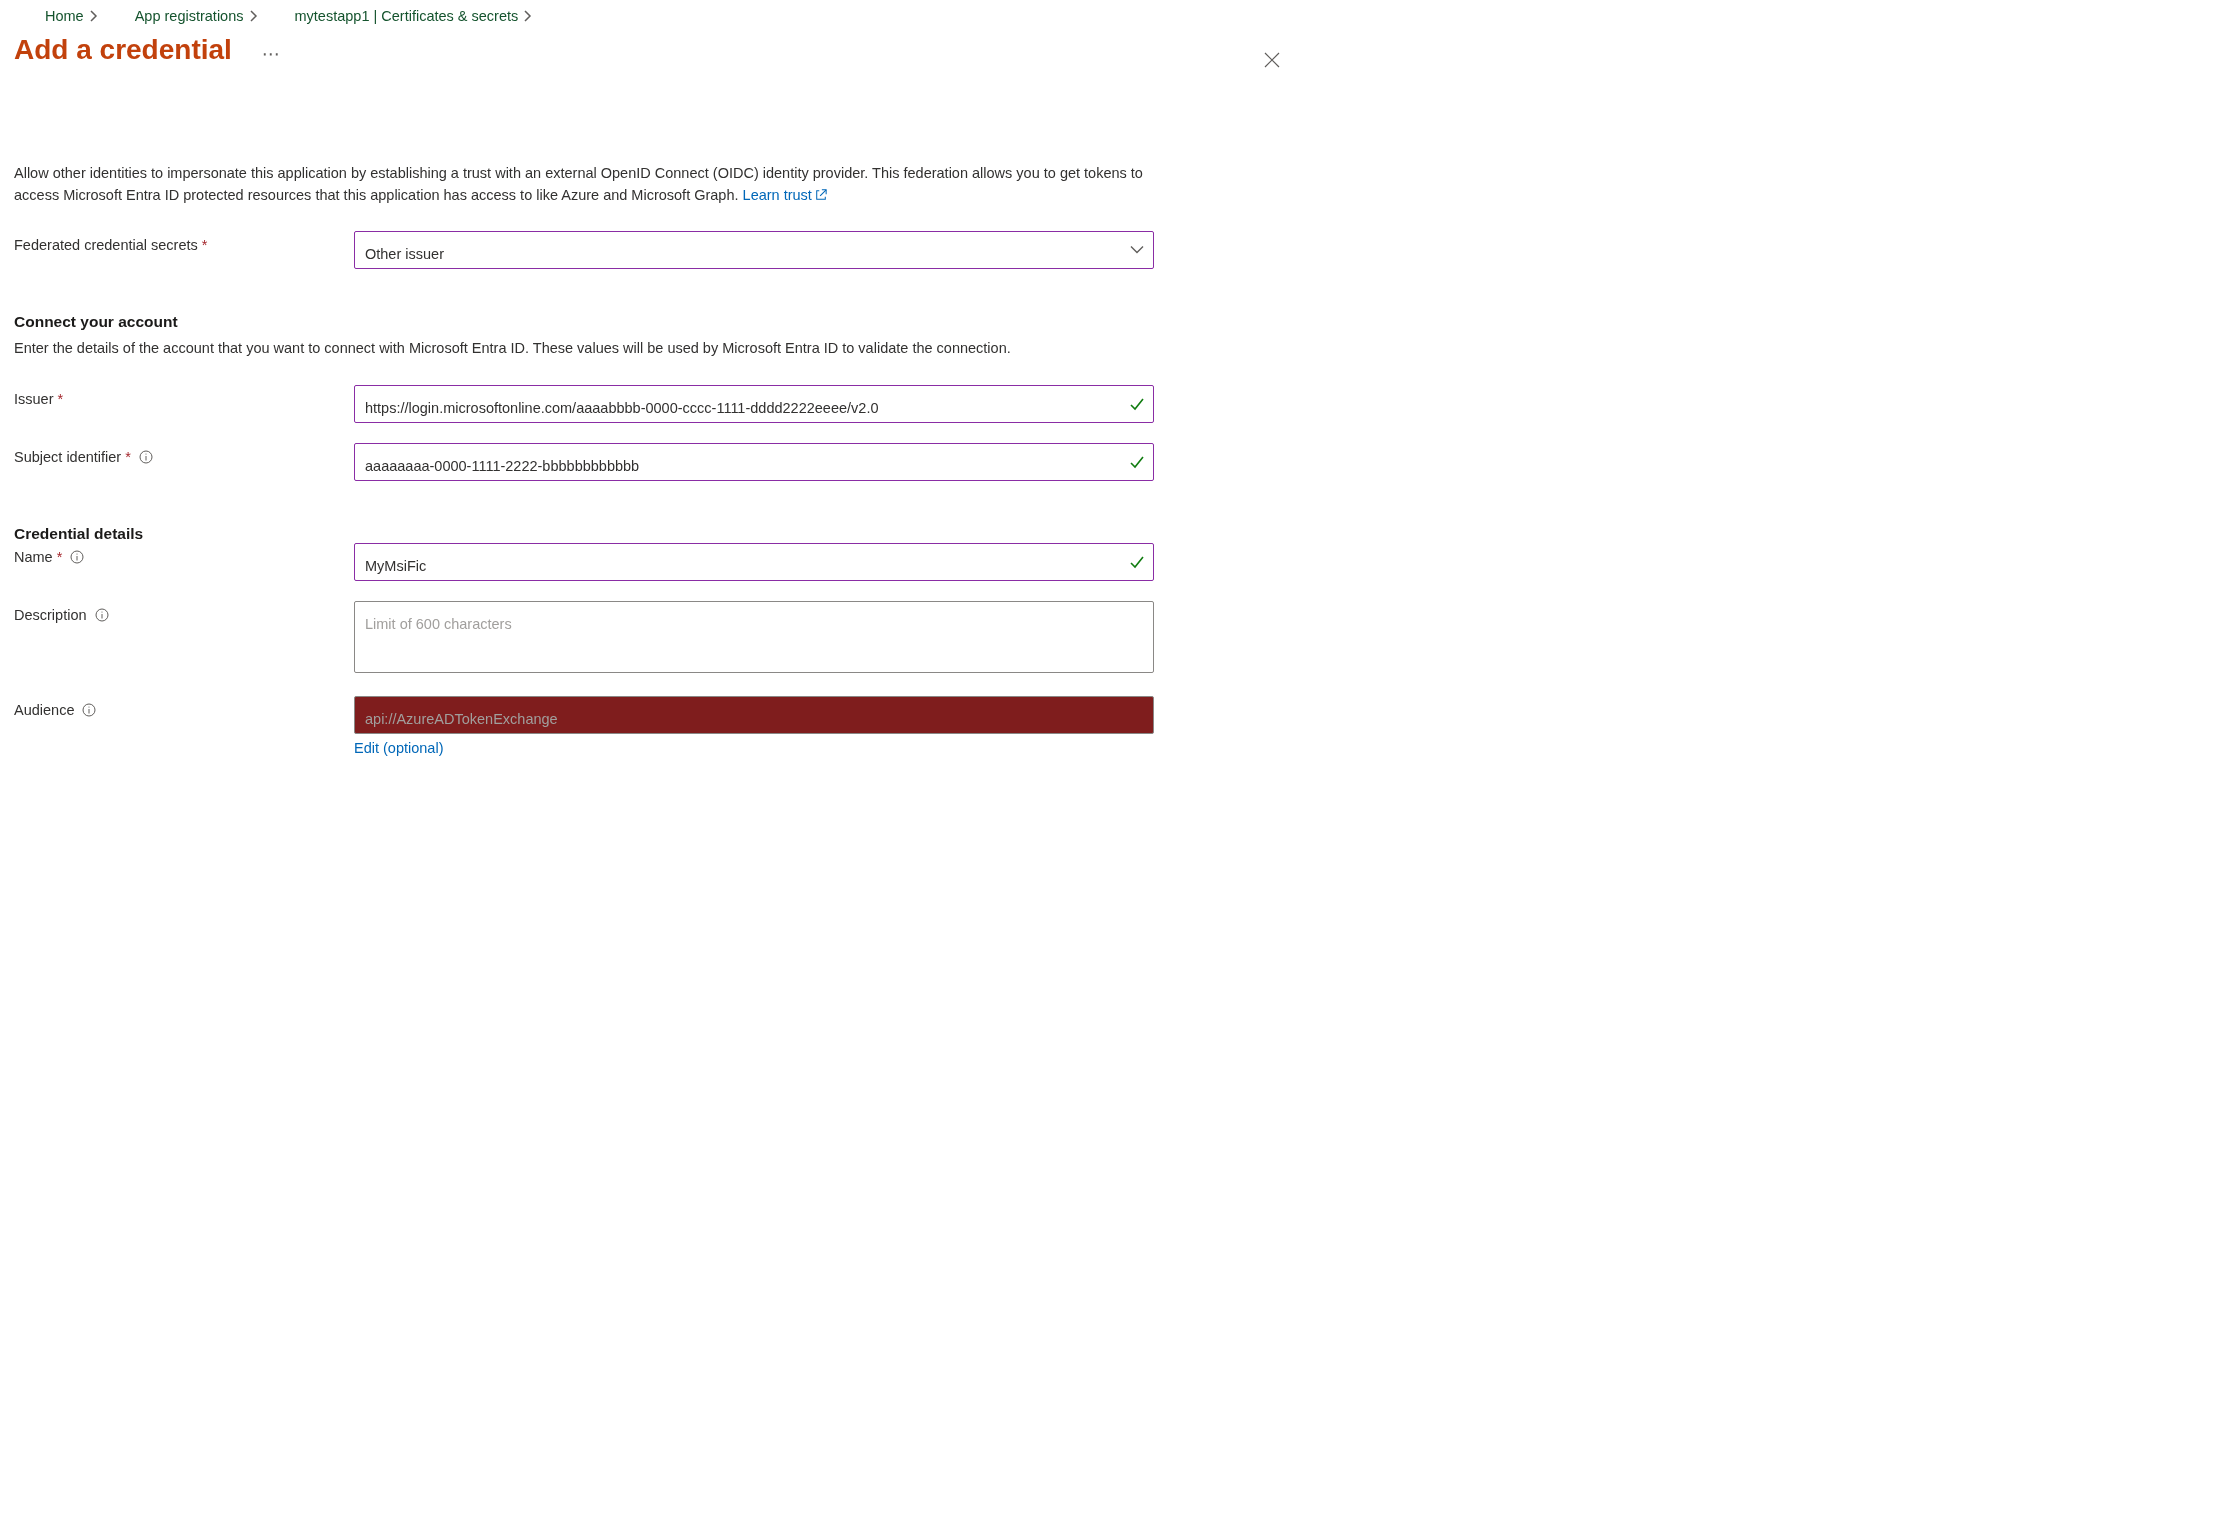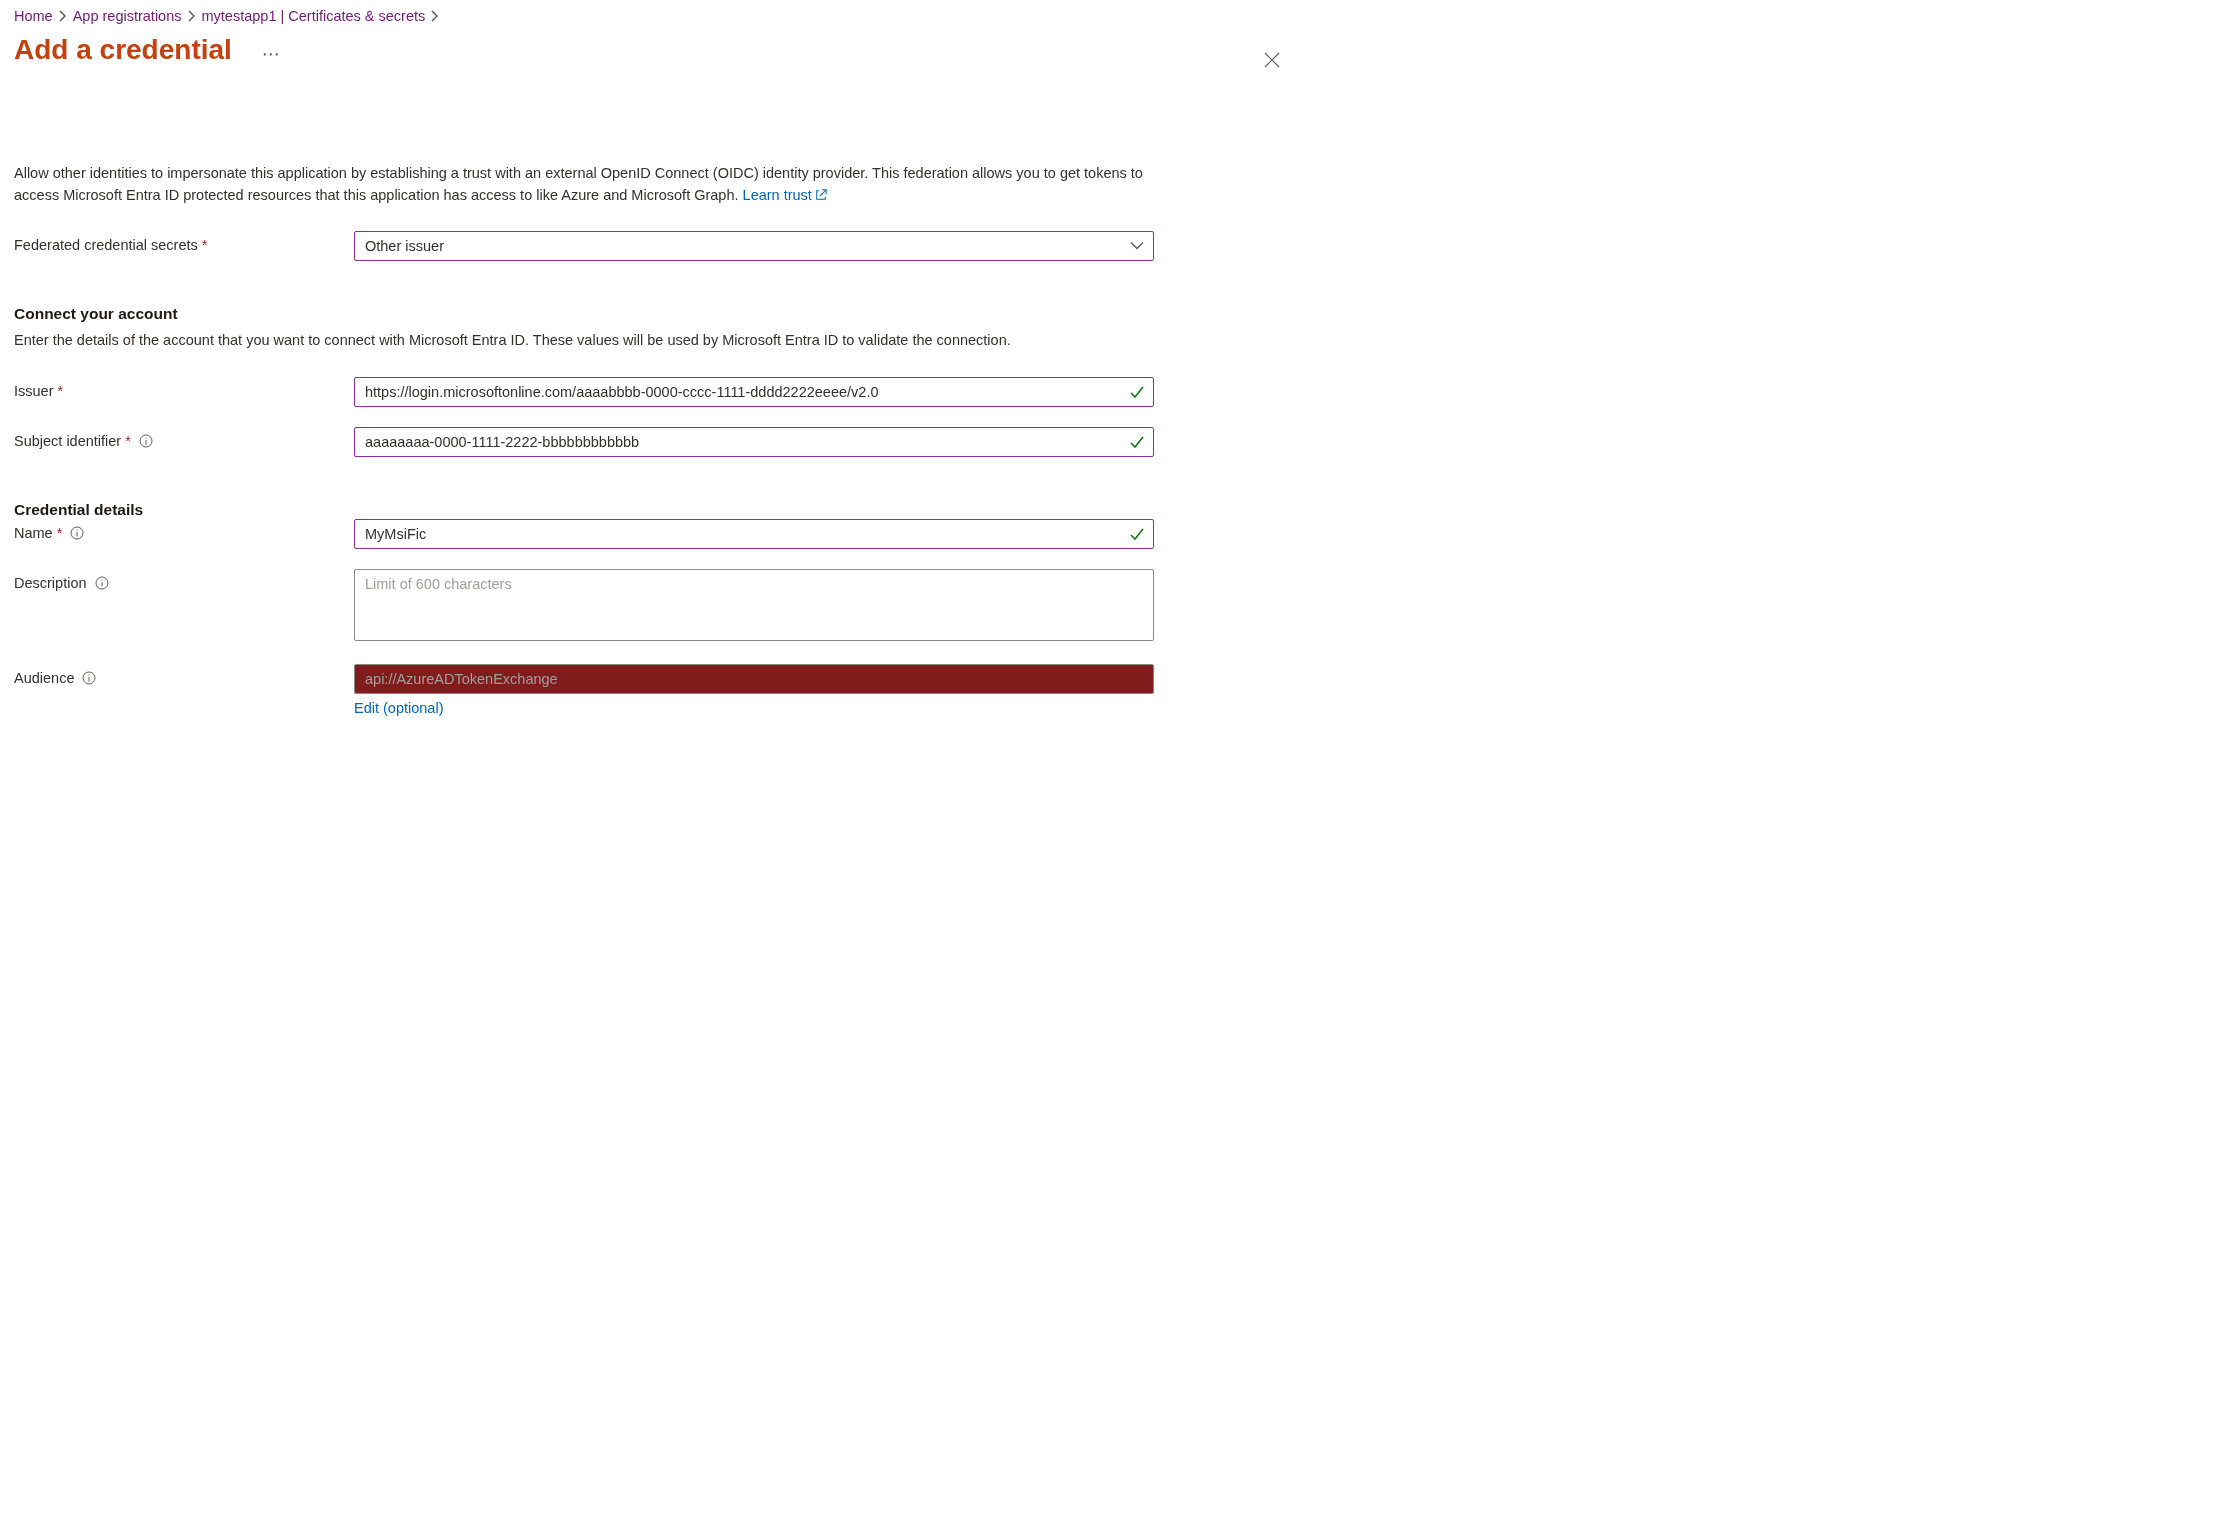--- a/index.html
+++ b/index.html
@@ -16,23 +16,24 @@
   }
   
   .breadcrumb {
     display: flex;
     align-items: center;
     flex-wrap: wrap;
     gap: 6px;
     font-size: 14.5px;
   }
   .breadcrumb a {
-    color: #701a75;
+    color: #14532d;
     text-decoration: none;
     cursor: pointer;
+    margin-left: 31px;
   }
   .chev {
     color: #605e5c;
     font-size: 11px;
     display: inline-flex;
     align-items: center;
   }
   .chev svg { width: 8px; height: 12px; }
   
   .title-row {
@@ -113,21 +114,21 @@
   .info-icon svg { width: 14px; height: 14px; }
   .field-col {
     flex: 1 1 auto;
     max-width: 800px;
     position: relative;
   }
   .select-field, .text-field, .textarea-field, .readonly-field {
     width: 100%;
     font-family: inherit;
     font-size: 14.5px;
-    padding: 6px 34px 6px 10px;
+    padding: 14px 34px 6px 10px;
     border: 1px solid #605e5c;
     border-radius: 2px;
     background: #fff;
     color: #323130;
     outline: none;
   }
   .select-field.purple, .text-field.purple, .textarea-field.purple {
     border-color: #8a2da5;
   }
   .textarea-field {

